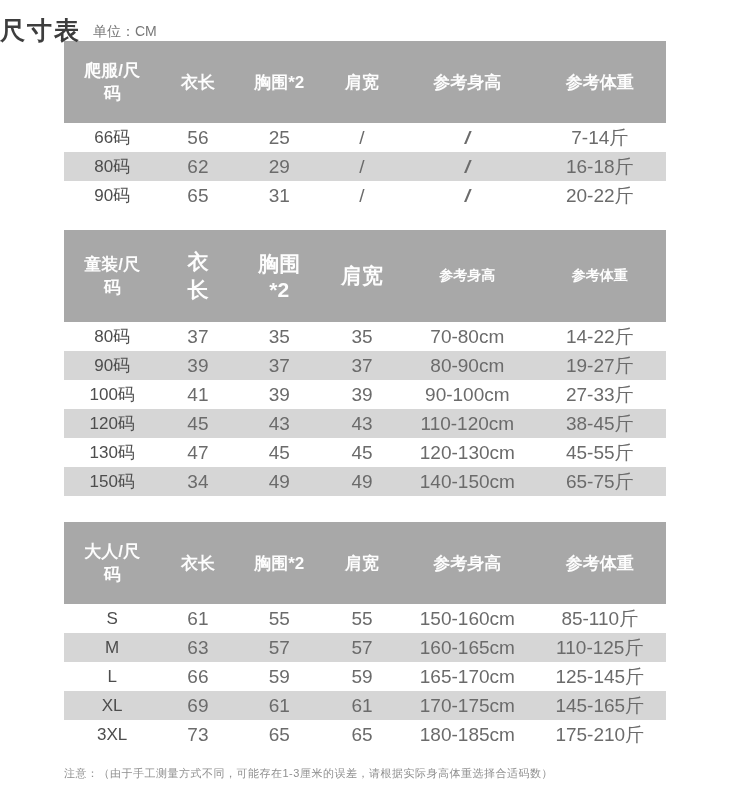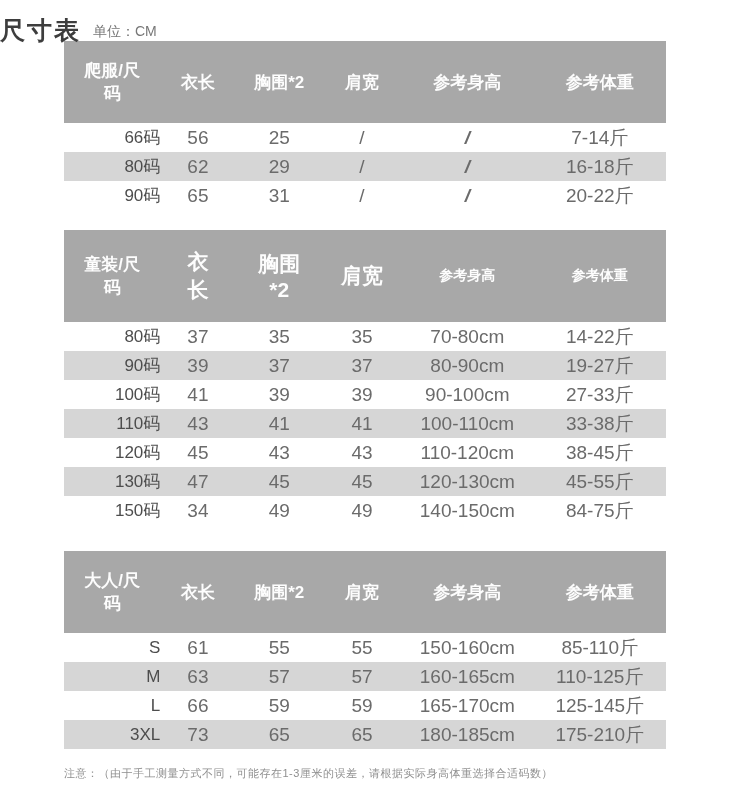--- a/index.html
+++ b/index.html
@@ -62,21 +62,20 @@
   }
   .size-table td {
     height: 29px;
     padding: 0;
     font-size: 19px;
     color: var(--value-text);
   }
   .size-table td:first-child {
     font-size: 17px;
     color: var(--label-text);
-    text-align: right;
   }
   .size-table tbody tr:nth-child(even) { background: var(--stripe-bg); }
   .tbl-0 { margin-top: 0px; }
   .tbl-1 { margin-top: 20px; }
   .tbl-2 { margin-top: 26px; }
   
   .tbl-1 th:nth-child(2), .tbl-1 th:nth-child(3), .tbl-1 th:nth-child(4) { font-size: 21px; }
   .tbl-1 th:nth-child(5), .tbl-1 th:nth-child(6) { font-size: 14px; }
   
   .tbl-0 td:nth-child(5) { font-style: italic; font-weight: bold; }
@@ -181,28 +180,20 @@
           </tr>
           <tr>
             <td>100码</td>
             <td>41</td>
             <td>39</td>
             <td>39</td>
             <td>90-100cm</td>
             <td>27-33斤</td>
           </tr>
           <tr>
-            <td>110码</td>
-            <td>43</td>
-            <td>41</td>
-            <td>41</td>
-            <td>100-110cm</td>
-            <td>33-38斤</td>
-          </tr>
-          <tr>
             <td>120码</td>
             <td>45</td>
             <td>43</td>
             <td>43</td>
             <td>110-120cm</td>
             <td>38-45斤</td>
           </tr>
           <tr>
             <td>130码</td>
             <td>47</td>
@@ -210,21 +201,21 @@
             <td>45</td>
             <td>120-130cm</td>
             <td>45-55斤</td>
           </tr>
           <tr>
             <td>150码</td>
             <td>34</td>
             <td>49</td>
             <td>49</td>
             <td>140-150cm</td>
-            <td>84-75斤</td>
+            <td>65-75斤</td>
           </tr>
         </tbody>
       </table>
       <table class="size-table tbl-2">
         <colgroup>
           <col style="width: 16%;">
           <col style="width: 12.5%;">
           <col style="width: 14.5%;">
           <col style="width: 13%;">
           <col style="width: 22%;">
@@ -259,20 +250,28 @@
           </tr>
           <tr>
             <td>L</td>
             <td>66</td>
             <td>59</td>
             <td>59</td>
             <td>165-170cm</td>
             <td>125-145斤</td>
           </tr>
           <tr>
+            <td>XL</td>
+            <td>69</td>
+            <td>61</td>
+            <td>61</td>
+            <td>170-175cm</td>
+            <td>145-165斤</td>
+          </tr>
+          <tr>
             <td>3XL</td>
             <td>73</td>
             <td>65</td>
             <td>65</td>
             <td>180-185cm</td>
             <td>175-210斤</td>
           </tr>
         </tbody>
       </table>
     </div>

